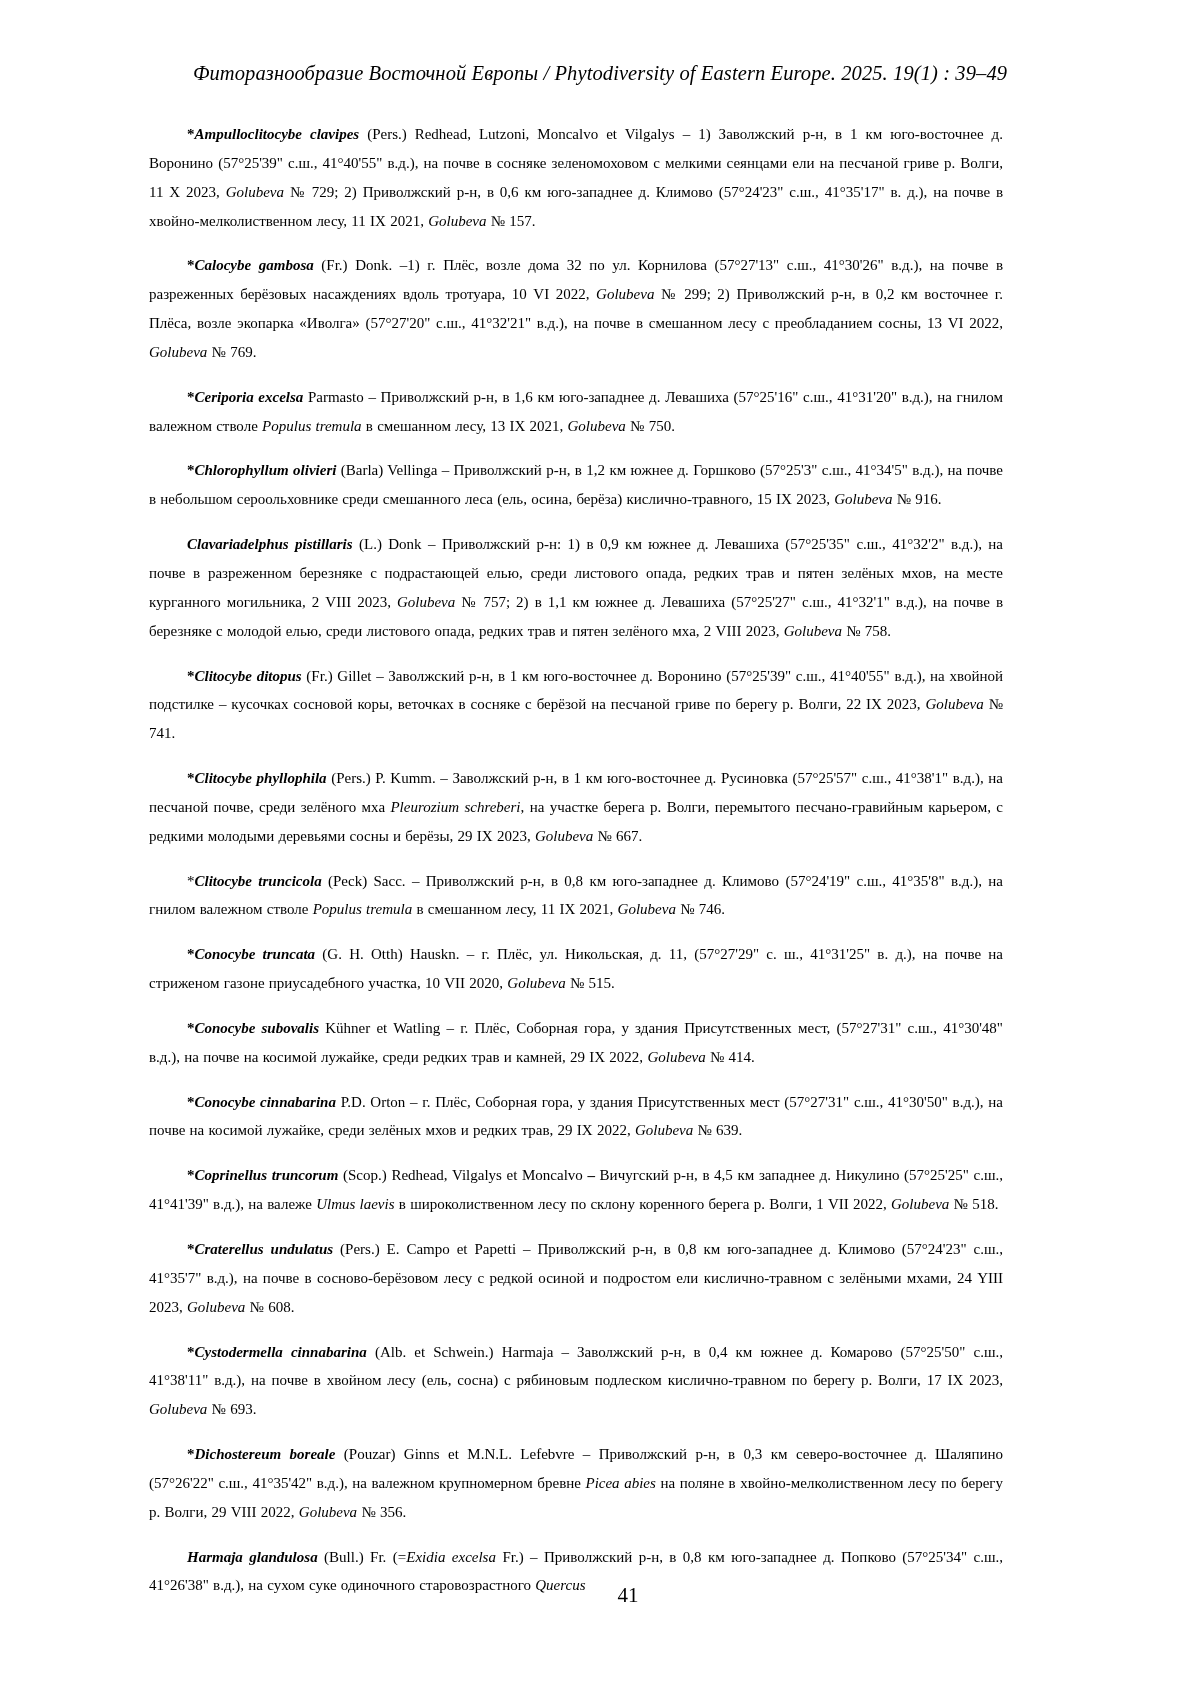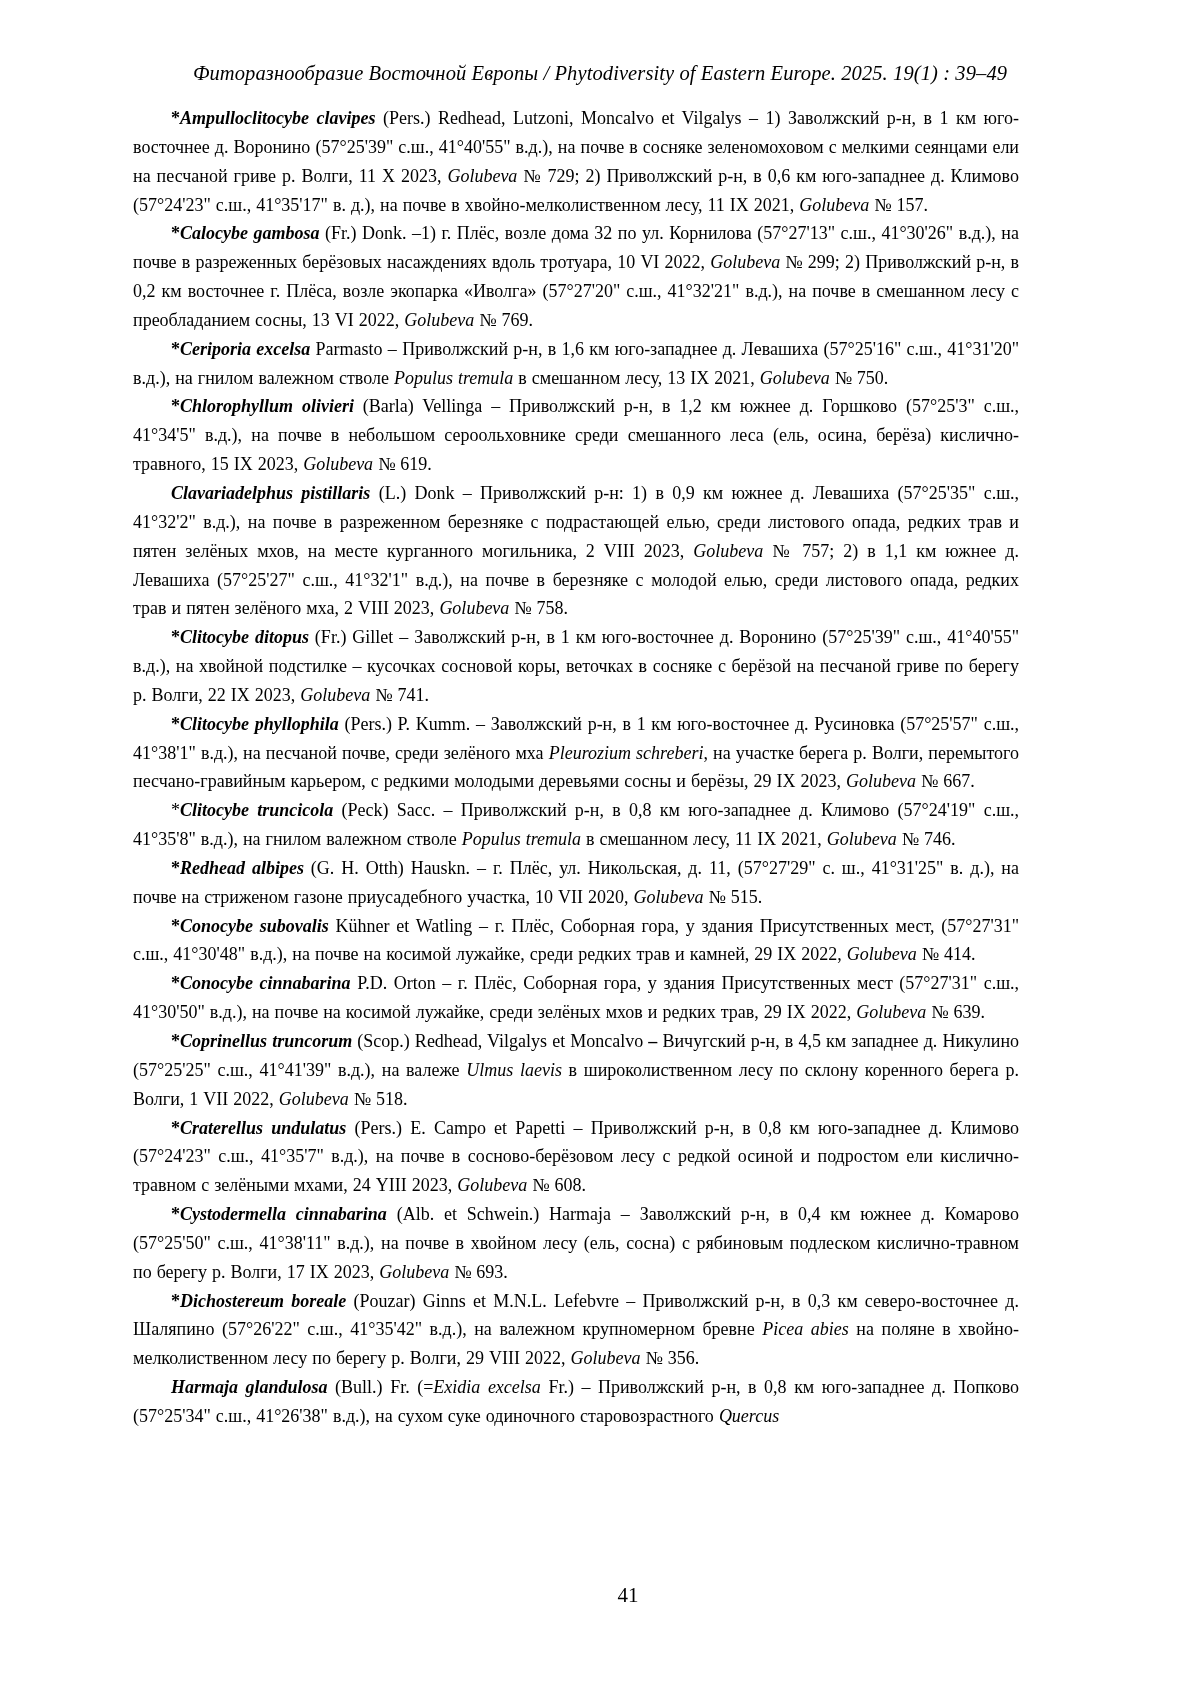--- a/index.html
+++ b/index.html
@@ -27,24 +27,24 @@
     letter-spacing: 0.1px;
     white-space: nowrap;
   }
   .content {
     position: absolute;
     top: 104px;
     left: 133px;
     width: 886px;
   }
   .entry {
-    margin: 0;
+    margin: 16px;
     text-align: justify;
     text-indent: 38px;
-    font-size: 18px;
+    font-size: 15px;
     line-height: 28.85px;
     word-spacing: 0.5px;
   }
   .s-n { font-weight: normal; font-style: normal; }
   .s-b { font-weight: bold; font-style: normal; }
   .s-i { font-style: italic; font-weight: normal; }
   .s-bi { font-weight: bold; font-style: italic; }
   .page-number {
     position: absolute;
     top: 1583px;
@@ -57,26 +57,26 @@
 </head>
 <body>
 
 <div class="page">
   <div class="journal-header">Фиторазнообразие Восточной Европы / Phytodiversity of Eastern Europe. 2025. 19(1) : 39–49</div>
 
   <div class="content" id="entries-container">
       <p class="entry"><span class="s-b">*</span><span class="s-bi">Ampulloclitocybe clavipes</span><span class="s-n"> (Pers.) Redhead, Lutzoni, Moncalvo et Vilgalys – 1) Заволжский р-н, в 1 км юго-восточнее д. Воронино (57°25'39" с.ш., 41°40'55" в.д.), на почве в сосняке зеленомоховом с мелкими сеянцами ели на песчаной гриве р. Волги, 11 X 2023, </span><span class="s-i">Golubeva</span><span class="s-n"> № 729; 2) Приволжский р-н, в 0,6 км юго-западнее д. Климово (57°24'23" с.ш., 41°35'17" в. д.), на почве в хвойно-мелколиственном лесу, 11 IX 2021, </span><span class="s-i">Golubeva</span><span class="s-n"> № 157.</span></p>
       <p class="entry"><span class="s-b">*</span><span class="s-bi">Calocybe gambosa</span><span class="s-n"> (Fr.) Donk. –1) г. Плёс, возле дома 32 по ул. Корнилова (57°27'13" с.ш., 41°30'26" в.д.), на почве в разреженных берёзовых насаждениях вдоль тротуара, 10 VI 2022, </span><span class="s-i">Golubeva</span><span class="s-n"> № 299; 2) Приволжский р-н, в 0,2 км восточнее г. Плёса, возле экопарка «Иволга» (57°27'20" с.ш., 41°32'21" в.д.), на почве в смешанном лесу с преобладанием сосны, 13 VI 2022, </span><span class="s-i">Golubeva</span><span class="s-n"> № 769.</span></p>
       <p class="entry"><span class="s-b">*</span><span class="s-bi">Ceriporia excelsa</span><span class="s-n"> Parmasto – Приволжский р-н, в 1,6 км юго-западнее д. Левашиха (57°25'16" с.ш., 41°31'20" в.д.), на гнилом валежном стволе </span><span class="s-i">Populus tremula</span><span class="s-n"> в смешанном лесу, 13 IX 2021, </span><span class="s-i">Golubeva</span><span class="s-n"> № 750.</span></p>
-      <p class="entry"><span class="s-b">*</span><span class="s-bi">Chlorophyllum olivieri</span><span class="s-n"> (Barla) Vellinga – Приволжский р-н, в 1,2 км южнее д. Горшково (57°25'3" с.ш., 41°34'5" в.д.), на почве в небольшом сероольховнике среди смешанного леса (ель, осина, берёза) кислично-травного, 15 IX 2023, </span><span class="s-i">Golubeva</span><span class="s-n"> № 619.</span></p>
+      <p class="entry"><span class="s-b">*</span><span class="s-bi">Chlorophyllum olivieri</span><span class="s-n"> (Barla) Vellinga – Приволжский р-н, в 1,2 км южнее д. Горшково (57°25'3" с.ш., 41°34'5" в.д.), на почве в небольшом сероольховнике среди смешанного леса (ель, осина, берёза) кислично-травного, 15 IX 2023, </span><span class="s-i">Golubeva</span><span class="s-n"> № 916.</span></p>
       <p class="entry"><span class="s-bi">Clavariadelphus pistillaris</span><span class="s-n"> (L.) Donk – Приволжский р-н: 1) в 0,9 км южнее д. Левашиха (57°25'35" с.ш., 41°32'2" в.д.), на почве в разреженном березняке с подрастающей елью, среди листового опада, редких трав и пятен зелёных мхов, на месте курганного могильника, 2 VIII 2023, </span><span class="s-i">Golubeva</span><span class="s-n"> № 757; 2) в 1,1 км южнее д. Левашиха (57°25'27" с.ш., 41°32'1" в.д.), на почве в березняке с молодой елью, среди листового опада, редких трав и пятен зелёного мха, 2 VIII 2023, </span><span class="s-i">Golubeva</span><span class="s-n"> № 758.</span></p>
       <p class="entry"><span class="s-b">*</span><span class="s-bi">Clitocybe ditopus</span><span class="s-n"> (Fr.) Gillet – Заволжский р-н, в 1 км юго-восточнее д. Воронино (57°25'39" с.ш., 41°40'55" в.д.), на хвойной подстилке – кусочках сосновой коры, веточках в сосняке с берёзой на песчаной гриве по берегу р. Волги, 22 IX 2023, </span><span class="s-i">Golubeva</span><span class="s-n"> № 741.</span></p>
       <p class="entry"><span class="s-b">*</span><span class="s-bi">Clitocybe phyllophila</span><span class="s-n"> (Pers.) P. Kumm. – Заволжский р-н, в 1 км юго-восточнее д. Русиновка (57°25'57" с.ш., 41°38'1" в.д.), на песчаной почве, среди зелёного мха </span><span class="s-i">Pleurozium schreberi</span><span class="s-n">, на участке берега р. Волги, перемытого песчано-гравийным карьером, с редкими молодыми деревьями сосны и берёзы, 29 IX 2023, </span><span class="s-i">Golubeva</span><span class="s-n"> № 667.</span></p>
       <p class="entry"><span class="s-n">*</span><span class="s-bi">Clitocybe truncicola</span><span class="s-n"> (Peck) Sacc. – Приволжский р-н, в 0,8 км юго-западнее д. Климово (57°24'19" с.ш., 41°35'8" в.д.), на гнилом валежном стволе </span><span class="s-i">Populus tremula</span><span class="s-n"> в смешанном лесу, 11 IX 2021, </span><span class="s-i">Golubeva</span><span class="s-n"> № 746.</span></p>
-      <p class="entry"><span class="s-b">*</span><span class="s-bi">Redhead albipes</span><span class="s-n"> (G. H. Otth) Hauskn.  – г. Плёс, ул. Никольская, д. 11, (57°27'29" с. ш., 41°31'25" в. д.), на почве на стриженом газоне приусадебного участка, 10 VII 2020, </span><span class="s-i">Golubeva</span><span class="s-n"> № 515.</span></p>
+      <p class="entry"><span class="s-b">*</span><span class="s-bi">Conocybe truncata</span><span class="s-n"> (G. H. Otth) Hauskn.  – г. Плёс, ул. Никольская, д. 11, (57°27'29" с. ш., 41°31'25" в. д.), на почве на стриженом газоне приусадебного участка, 10 VII 2020, </span><span class="s-i">Golubeva</span><span class="s-n"> № 515.</span></p>
       <p class="entry"><span class="s-b">*</span><span class="s-bi">Conocybe subovalis</span><span class="s-n"> Kühner et Watling – г. Плёс, Соборная гора, у здания Присутственных мест, (57°27'31" с.ш., 41°30'48" в.д.), на почве на косимой лужайке, среди редких трав и камней, 29 IX 2022, </span><span class="s-i">Golubeva</span><span class="s-n"> № 414.</span></p>
       <p class="entry"><span class="s-b">*</span><span class="s-bi">Conocybe cinnabarina</span><span class="s-n"> P.D. Orton – г. Плёс, Соборная гора, у здания Присутственных мест (57°27'31" с.ш., 41°30'50" в.д.), на почве на косимой лужайке, среди зелёных мхов и редких трав, 29 IX 2022, </span><span class="s-i">Golubeva</span><span class="s-n"> № 639.</span></p>
       <p class="entry"><span class="s-b">*</span><span class="s-bi">Coprinellus truncorum</span><span class="s-n"> (Scop.) Redhead, Vilgalys et Moncalvo </span><span class="s-b">–</span><span class="s-n"> Вичугский р-н, в 4,5 км западнее д. Никулино (57°25'25" с.ш., 41°41'39" в.д.), на валеже </span><span class="s-i">Ulmus laevis</span><span class="s-n"> в широколиственном лесу по склону коренного берега р. Волги, 1 VII 2022, </span><span class="s-i">Golubeva</span><span class="s-n"> № 518.</span></p>
       <p class="entry"><span class="s-b">*</span><span class="s-bi">Craterellus undulatus</span><span class="s-n"> (Pers.) E. Campo et Papetti – Приволжский р-н, в 0,8 км юго-западнее д. Климово (57°24'23" с.ш., 41°35'7" в.д.), на почве в сосново-берёзовом лесу с редкой осиной и подростом ели кислично-травном с зелёными мхами, 24 YIII 2023, </span><span class="s-i">Golubeva</span><span class="s-n"> № 608.</span></p>
       <p class="entry"><span class="s-b">*</span><span class="s-bi">Cystodermella cinnabarina</span><span class="s-n"> (Alb. et Schwein.) Harmaja – Заволжский р-н, в 0,4 км южнее д. Комарово (57°25'50" с.ш., 41°38'11" в.д.), на почве в хвойном лесу (ель, сосна) с рябиновым подлеском кислично-травном по берегу р. Волги, 17 IX 2023, </span><span class="s-i">Golubeva</span><span class="s-n"> № 693.</span></p>
       <p class="entry"><span class="s-b">*</span><span class="s-bi">Dichostereum boreale</span><span class="s-n"> (Pouzar) Ginns et M.N.L. Lefebvre – Приволжский р-н, в 0,3 км северо-восточнее д. Шаляпино (57°26'22" с.ш., 41°35'42" в.д.), на валежном крупномерном бревне </span><span class="s-i">Picea abies</span><span class="s-n"> на поляне в хвойно-мелколиственном лесу по берегу р. Волги, 29 VIII 2022, </span><span class="s-i">Golubeva</span><span class="s-n"> № 356.</span></p>
       <p class="entry"><span class="s-bi">Harmaja glandulosa</span><span class="s-n"> (Bull.) Fr. (=</span><span class="s-i">Exidia excelsa</span><span class="s-n"> Fr.) – Приволжский р-н, в 0,8 км юго-западнее д. Попково (57°25'34" с.ш., 41°26'38" в.д.), на сухом суке одиночного старовозрастного </span><span class="s-i">Quercus</span></p>
     </div>
 
   <div class="page-number">41</div>

